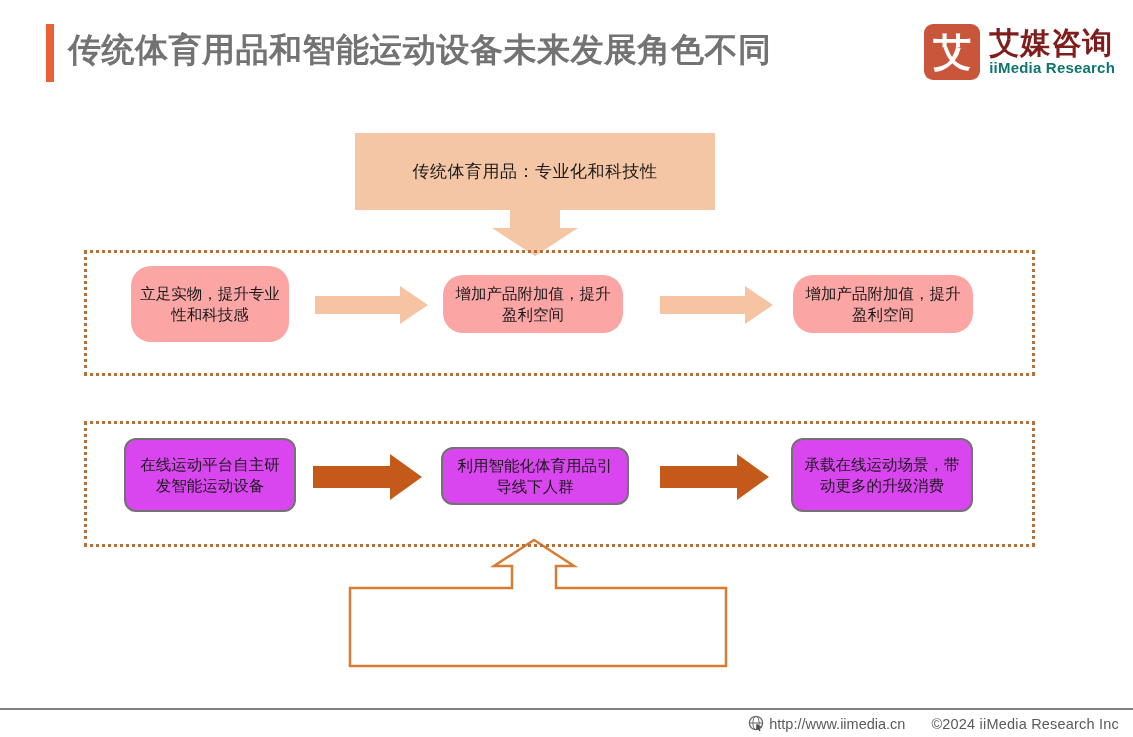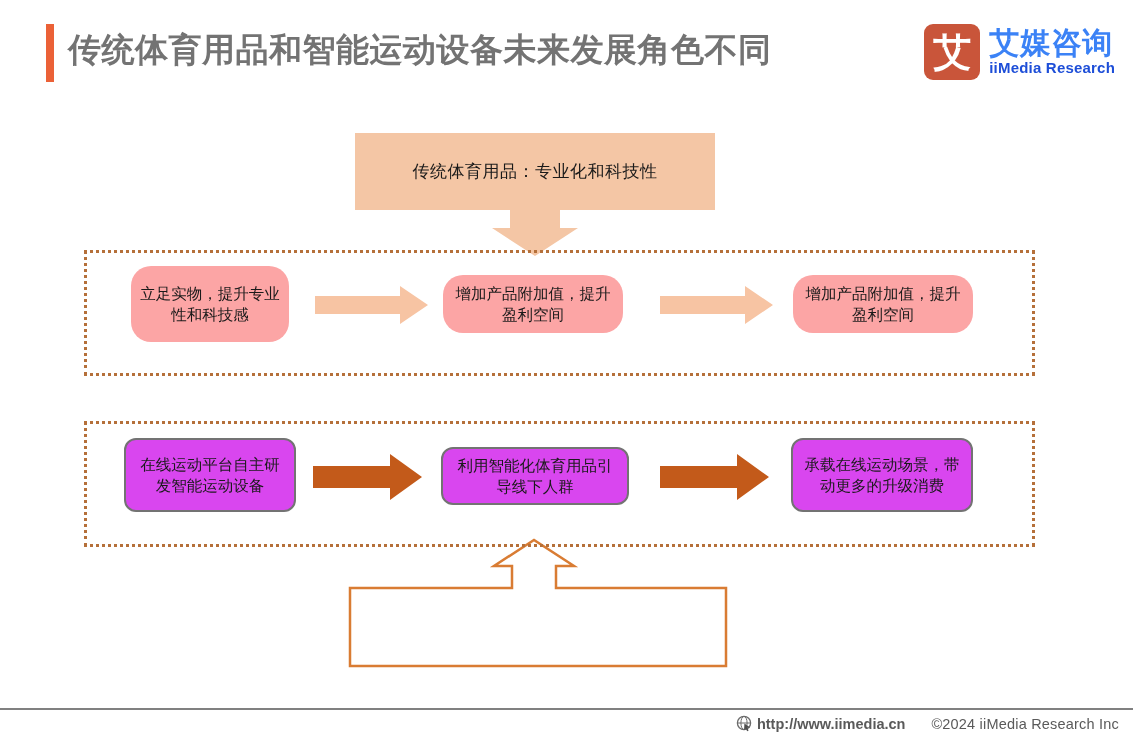--- a/index.html
+++ b/index.html
@@ -53,28 +53,28 @@
     font-weight: bold;
     display: flex;
     align-items: center;
     justify-content: center;
     line-height: 1;
   }
   .logo-text { display: flex; flex-direction: column; justify-content: center; }
   .logo-cn {
     font-size: 30px;
     font-weight: bold;
-    color: #3b82f6;
+    color: #7f1d1d;
     letter-spacing: 1px;
     line-height: 1.05;
   }
   .logo-en {
     font-size: 15px;
     font-weight: bold;
-    color: #1d4ed8;
+    color: #0f766e;
     letter-spacing: 0.2px;
     line-height: 1.2;
   }
 
   
   .canvas {
     position: absolute;
     left: 0; top: 0;
     width: 1133px; height: 737px; padding-left: 6px;
   }
@@ -168,21 +168,21 @@
     width: 1133px; height: 27px;
     display: flex;
     align-items: center;
     justify-content: flex-end;
     gap: 26px;
     padding-right: 14px;
     box-sizing: border-box;
     color: #5a5a5a;
     font-size: 14.5px;
   }
-  .footer-site { display: flex; align-items: center; gap: 4px; font-weight: bold; }
+  .footer-site { display: flex; align-items: center; gap: 4px; }
   .footer-copy { letter-spacing: 0.2px; }
 </style>
 </head>
 <body>
 
 <div class="header">
   <div class="accent-bar"></div>
   <div class="page-title">传统体育用品和智能运动设备未来发展角色不同</div>
   <div class="logo">
     <div class="logo-mark">艾</div>

